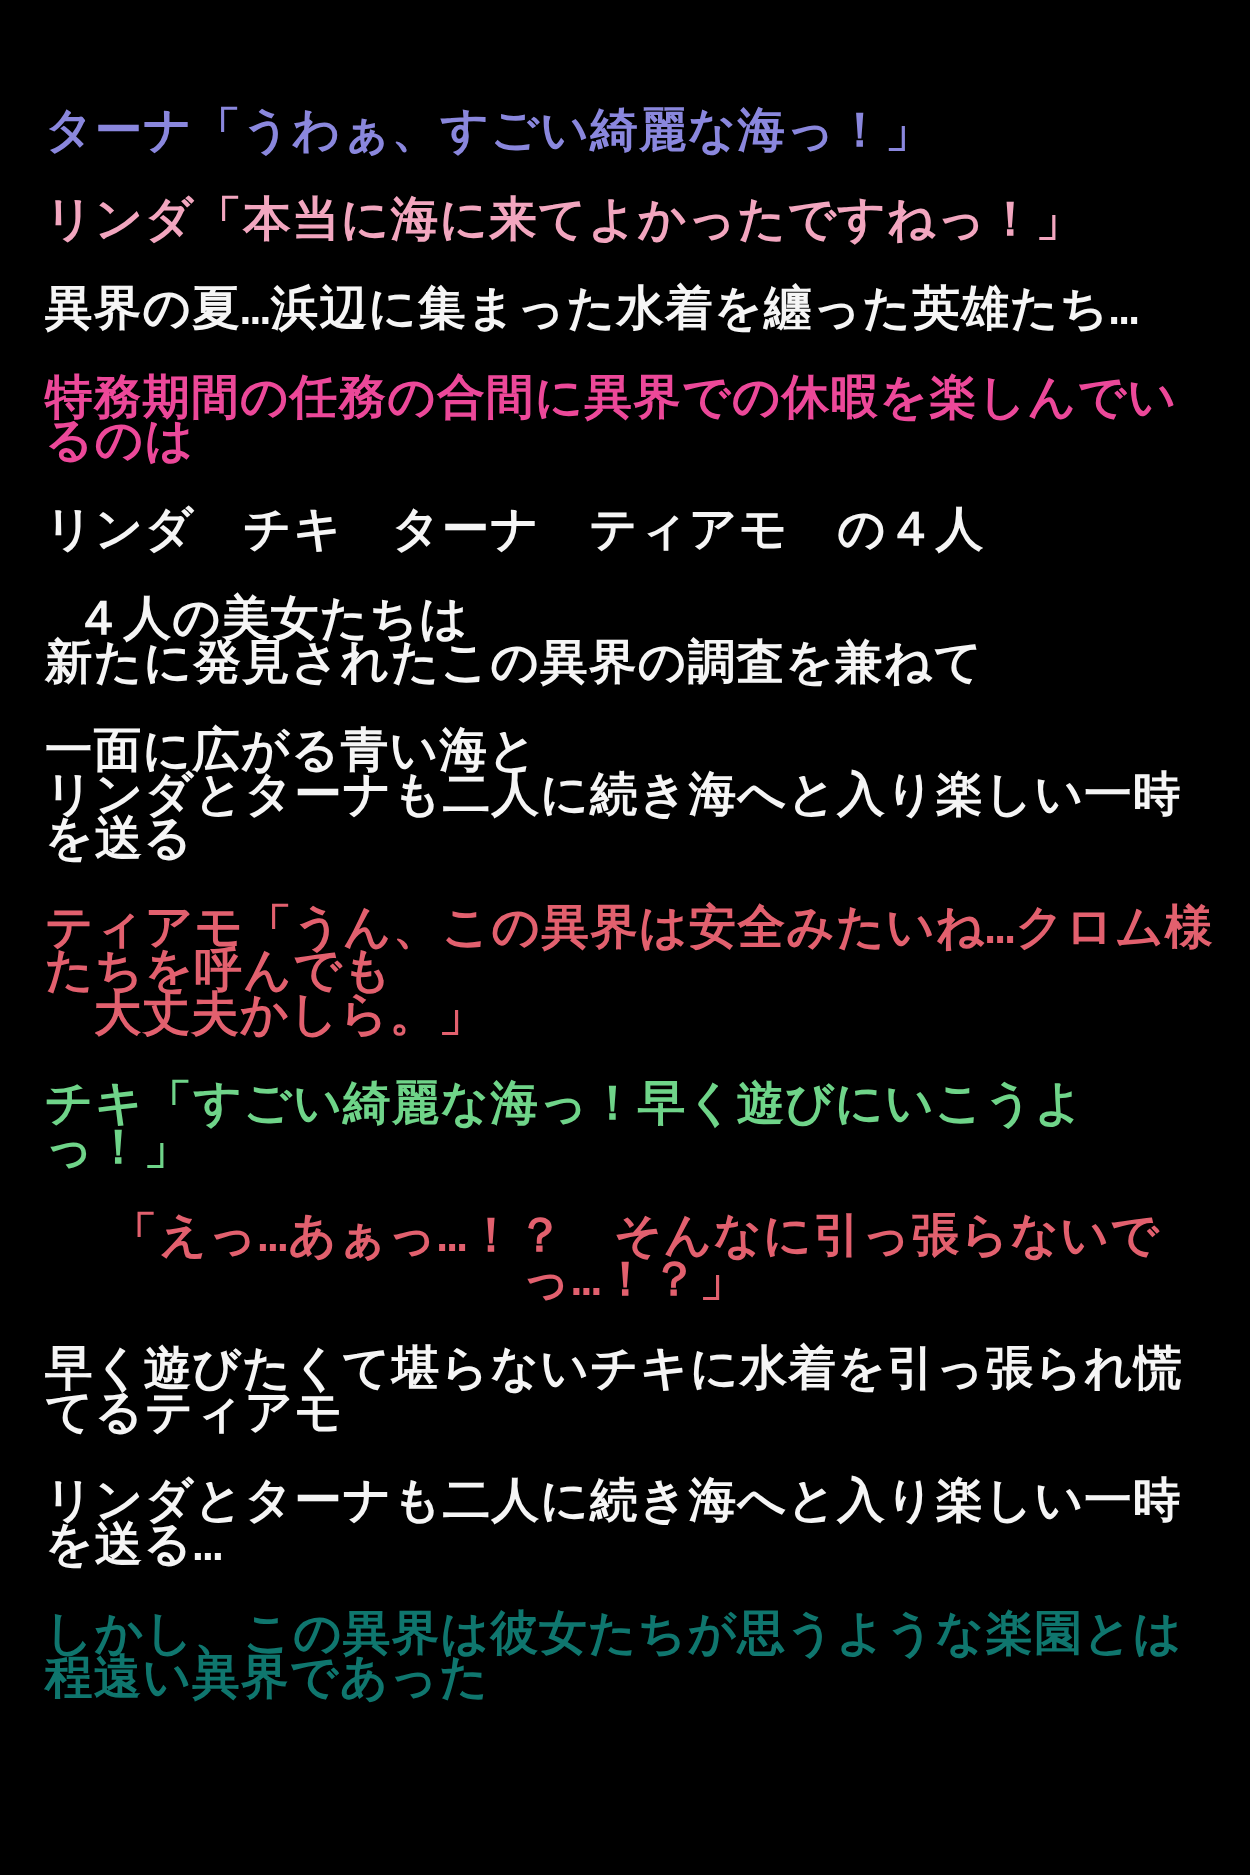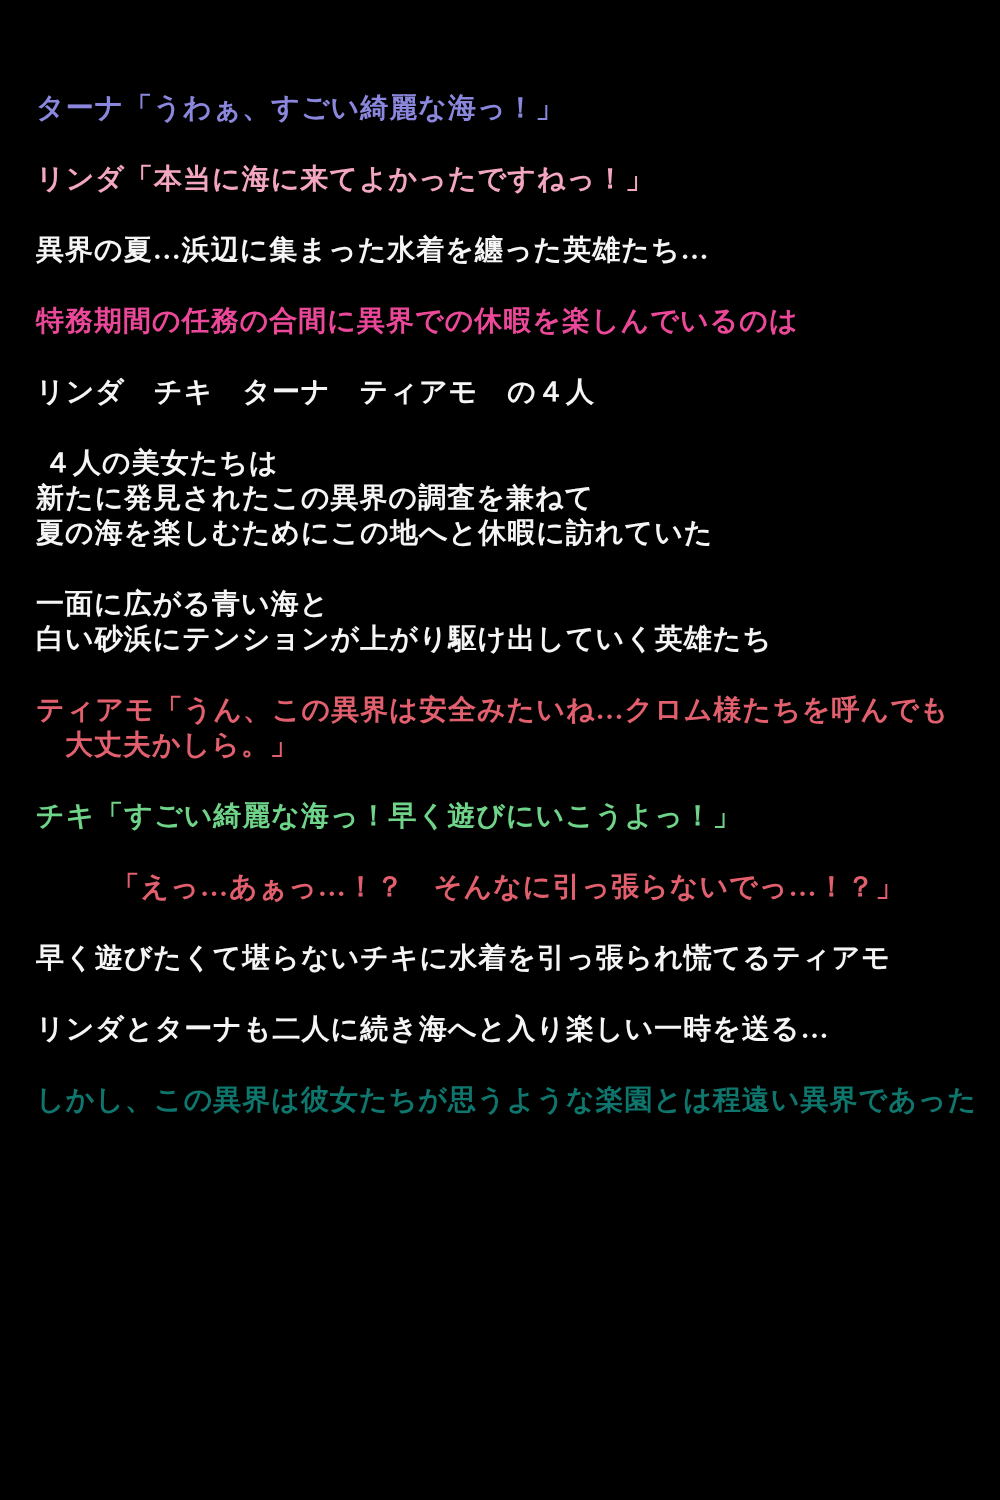--- a/index.html
+++ b/index.html
@@ -13,25 +13,26 @@
     height: 1500px;
     background: #000000;
     overflow: hidden;
     font-family: "Liberation Serif", "DejaVu Serif", serif;
   }
   .text-column {
     padding: 90px 20px 0 36px;
   }
   .para {
     margin: 0 0 36px 0;
-    font-size: 28px;
+    font-size: 38px;
     line-height: 35px;
     letter-spacing: 1px;
     font-weight: bold;
     color: #ffffff;
+    font-family: Liberation Mono, monospace;
   }
   .line {
     display: block;
     white-space: pre-wrap;
   }
 </style>
 </head>
 <body>
 
 <div class="page">
@@ -53,26 +54,25 @@
       <span class="line">特務期間の任務の合間に異界での休暇を楽しんでいるのは</span>
     </p>
 
     <p class="para" style="color: rgb(245, 245, 245);">
       <span class="line">リンダ　チキ　ターナ　ティアモ　の４人</span>
     </p>
 
     <p class="para" style="color: rgb(245, 245, 245);">
       <span class="line"> ４人の美女たちは</span>
       <span class="line">新たに発見されたこの異界の調査を兼ねて</span>
-      <span class="line">夏の海を楽しむためにこの地へと休暇に訪れていた</span>
     </p>
 
     <p class="para" style="color: rgb(245, 245, 245);">
       <span class="line">一面に広がる青い海と</span>
-      <span class="line">白い砂浜にテンションが上がり駆け出していく英雄たち</span>
+      <span class="line">リンダとターナも二人に続き海へと入り楽しい一時を送る</span>
     </p>
 
     <p class="para" style="color: rgb(226, 96, 110);">
       <span class="line">ティアモ「うん、この異界は安全みたいね…クロム様たちを呼んでも</span>
       <span class="line">　大丈夫かしら。」</span>
     </p>
 
     <p class="para" style="color: rgb(111, 212, 137);">
       <span class="line">チキ「すごい綺麗な海っ！早く遊びにいこうよっ！」</span>
     </p>

